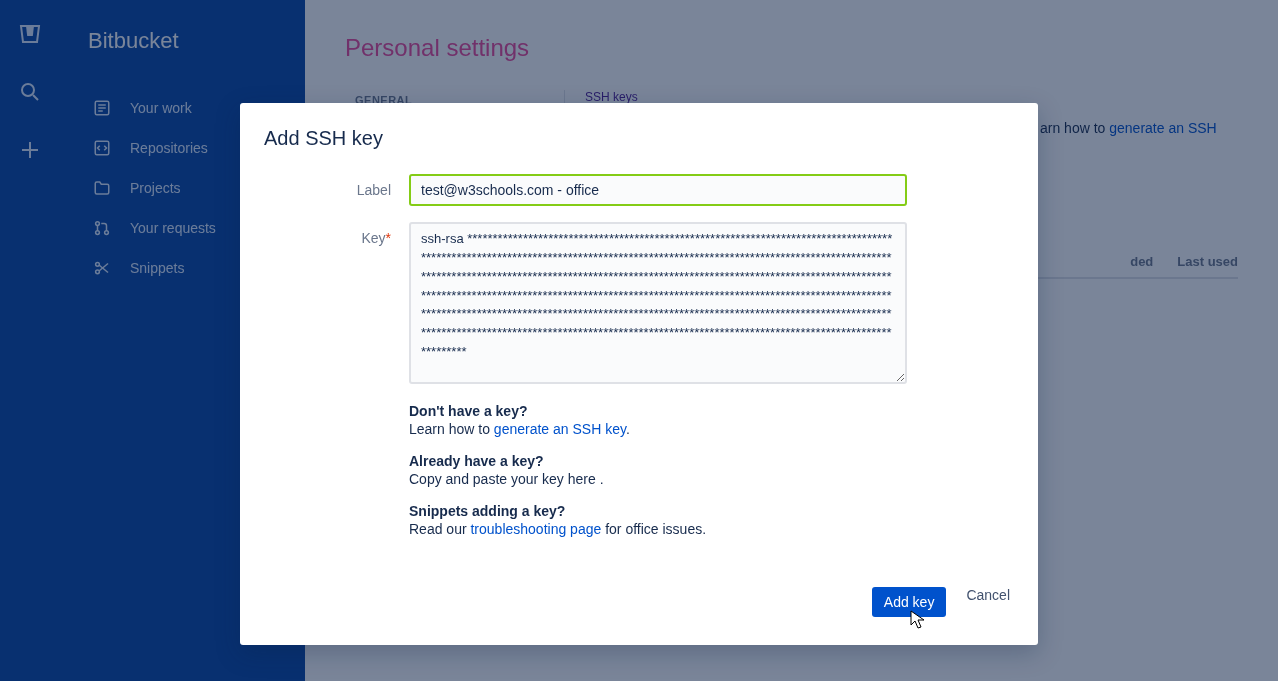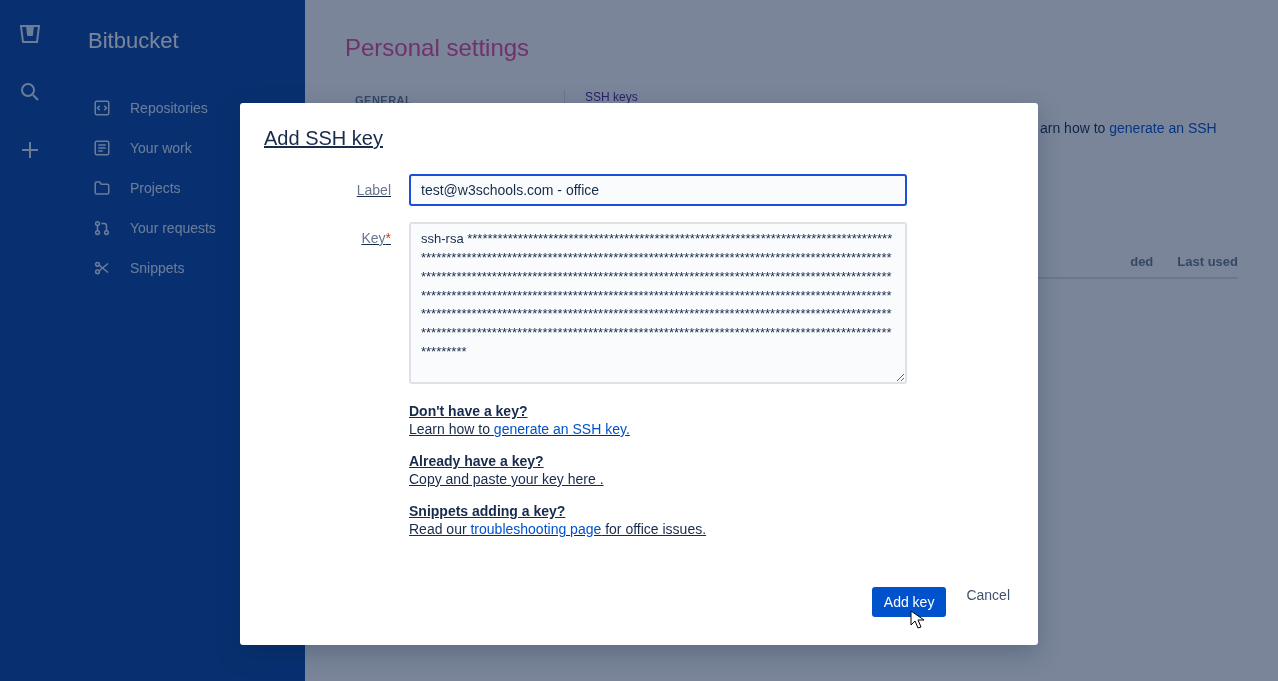--- a/index.html
+++ b/index.html
@@ -128,21 +128,20 @@
     .modal {
       position: absolute;
       left: 240px;
       top: 103px;
       width: 798px;
       height: 542px;
       background: #fff;
       border-radius: 3px;
       padding: 24px 24px 28px 24px;
       box-shadow: 0 8px 24px rgba(9,30,66,0.25);
-      text-decoration: underline;
     }
     .modal-title {
       font-size: 20px;
       font-weight: 500;
       color: #172B4D;
       margin-bottom: 24px;
     }
     .form-row {
       display: flex;
       margin-bottom: 16px;
@@ -152,21 +151,21 @@
       text-align: right;
       padding-right: 18px;
       padding-top: 8px;
       font-size: 14px;
       color: #6B778C;
     }
     .form-label .req { color: #DE350B; }
     .form-field { flex: 1; }
     .text-input {
       width: 498px;
-      border: 2px solid #1d4ed8;
+      border: 2px solid #84cc16;
       background: #FAFBFC;
       border-radius: 3px;
       padding: 6px 10px;
       font-size: 14px;
       color: #172B4D;
       font-family: inherit;
     }
     .textarea-wrap {
       width: 498px;
       position: relative;
@@ -256,37 +255,37 @@
   </div>
 </div>
 
 <div class="sidebar">
   <div class="sidebar-title">Bitbucket</div>
 
   <div class="nav-item">
     <span class="icon">
       <svg viewBox="0 0 24 24" fill="none">
           <rect x="3" y="3" width="18" height="18" rx="2" stroke="#DEEBFF" stroke-width="2"></rect>
-          <polyline points="9,9 6,12 9,15" stroke="#DEEBFF" stroke-width="2" fill="none"></polyline>
-          <polyline points="15,9 18,12 15,15" stroke="#DEEBFF" stroke-width="2" fill="none"></polyline>
-        </svg>
-    </span>
-    <span>Repositories</span>
-  </div>
-
-  <div class="nav-item">
-    <span class="icon">
-      <svg viewBox="0 0 24 24" fill="none">
-          <rect x="3" y="3" width="18" height="18" rx="2" stroke="#DEEBFF" stroke-width="2"></rect>
           <line x1="7" y1="8" x2="17" y2="8" stroke="#DEEBFF" stroke-width="2"></line>
           <line x1="7" y1="12" x2="17" y2="12" stroke="#DEEBFF" stroke-width="2"></line>
           <line x1="7" y1="16" x2="13" y2="16" stroke="#DEEBFF" stroke-width="2"></line>
         </svg>
     </span>
     <span>Your work</span>
+  </div>
+
+  <div class="nav-item">
+    <span class="icon">
+      <svg viewBox="0 0 24 24" fill="none">
+          <rect x="3" y="3" width="18" height="18" rx="2" stroke="#DEEBFF" stroke-width="2"></rect>
+          <polyline points="9,9 6,12 9,15" stroke="#DEEBFF" stroke-width="2" fill="none"></polyline>
+          <polyline points="15,9 18,12 15,15" stroke="#DEEBFF" stroke-width="2" fill="none"></polyline>
+        </svg>
+    </span>
+    <span>Repositories</span>
   </div>
 
   <div class="nav-item">
     <span class="icon">
       <svg viewBox="0 0 24 24" fill="none">
           <path d="M3 6a2 2 0 012-2h4l2 3h8a2 2 0 012 2v9a2 2 0 01-2 2H5a2 2 0 01-2-2V6z" stroke="#DEEBFF" stroke-width="2"></path>
         </svg>
     </span>
     <span>Projects</span>
   </div>

